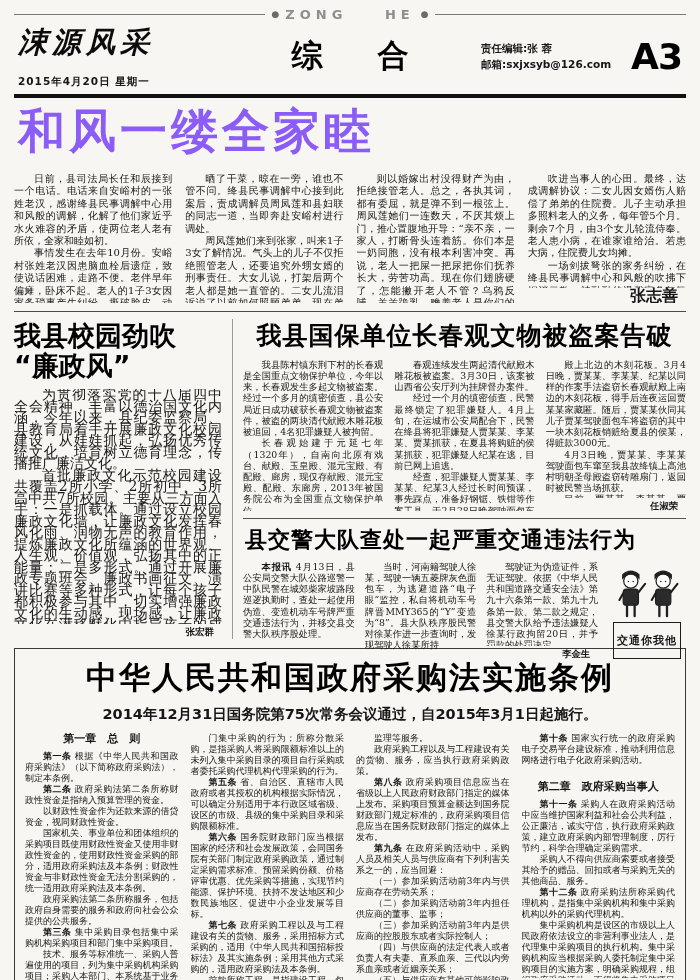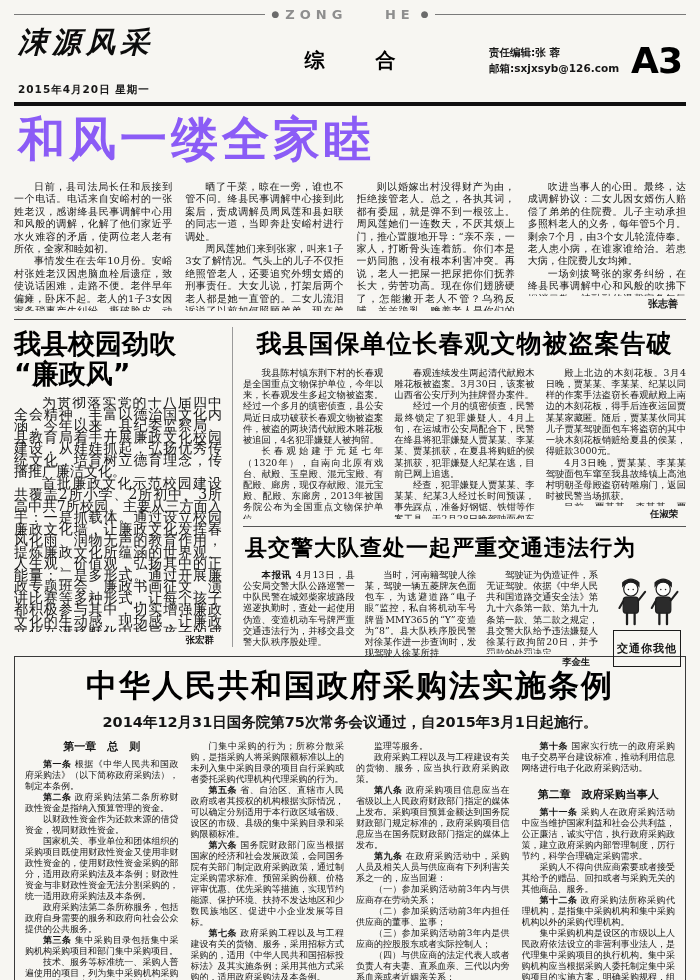--- a/index.html
+++ b/index.html
@@ -11,39 +11,39 @@
   }
   .page { width: 700px; height: 980px; padding: 6px 14px 8px; }
 
   
   .topline { display: flex; align-items: center; gap: 6px; height: 16px; }
   .topline .rule { flex: 1; border-top: 1.5px solid #7a7a7a; }
   .pinyin { color: #8e8e8e; font-family: "DejaVu Sans", sans-serif; font-size: 13px; letter-spacing: 5px; word-spacing: 28px; font-weight: 600; }
   .bullet { color: #6b6b6b; font-size: 9px; }
   .head-main { display: grid; grid-template-columns: 1fr auto 1fr; align-items: center; padding: 1px 4px 3px; }
   .mast-name { font-size: 29px; font-weight: 700; font-style: italic; letter-spacing: 5px; color: #0c0c0c; }
-  .mast-date { font-size: 10.5px; font-weight: 700; font-family: "DejaVu Sans", sans-serif; letter-spacing: 1px; margin-top: 20px; }
-  .section-title { font-size: 20px; font-weight: 900; font-family: "DejaVu Sans", sans-serif; letter-spacing: 22px; margin-left: 22px; color: #000; }
-  .head-right { display: flex; justify-content: flex-end; align-items: center; gap: 12px; }
+  .mast-date { font-size: 10.5px; font-weight: 700; font-family: "DejaVu Sans", sans-serif; letter-spacing: 1px; margin-top: 12px; }
+  .section-title { font-size: 31px; font-weight: 900; font-family: "DejaVu Sans", sans-serif; letter-spacing: 22px; margin-left: 22px; color: #000; }
+  .head-right { display: flex; justify-content: flex-end; align-items: center; gap: 20px; }
   .editor-block { font-size: 10.5px; font-weight: 700; font-family: "DejaVu Sans", sans-serif; line-height: 1.55; }
   .page-no { font-size: 36px; font-weight: 900; font-family: "DejaVu Sans", sans-serif; letter-spacing: -1px; color: #000; }
   .thick-rule { border-top: 4px solid #101010; margin-top: 2px; }
 
   
   p.para { margin: 0; text-indent: 2em; }
   .jt { text-align: justify; }
   .author { text-align: right; font-weight: 700; font-family: "DejaVu Sans", sans-serif; padding-right: 8px; margin-top: 2px; }
 
   
   .lead-headline { font-size: 47px; line-height: 1.04; font-weight: 900; font-family: "DejaVu Sans", sans-serif; letter-spacing: 4px; color: #8b5cf6; margin: 9px 0 17px 4px; }
   .cols-4 { display: flex; gap: 13px; height: 130px; }
   .cols-4 .col { flex: 1; font-size: 10px; line-height: 12.4px; overflow: hidden; }
   .col-stack { display: flex; flex-direction: column; }
   .col-stack .flow { flex: 1; overflow: hidden; }
-  .cols-4 .author { font-size: 10px; }
+  .cols-4 .author { font-size: 16px; }
 
   .hr-full { border-top: 1px solid #4a4a4a; margin: 8px 0 0; }
 
   
   .mid-row { display: flex; gap: 10px; margin-top: 7px; height: 320px; }
   .campus { width: 208px; display: flex; flex-direction: column; }
   .campus h2 { margin: 2px 0 8px; font-size: 27px; line-height: 1.12; font-weight: 900; font-family: "DejaVu Sans", sans-serif; color: #000; }
   .campus .flow { flex: 1; font-size: 14px; line-height: 11.5px; overflow: hidden; }
   .campus .author { font-size: 9.5px; }
   .v-rule { border-left: 1px solid #9a9a9a; }

